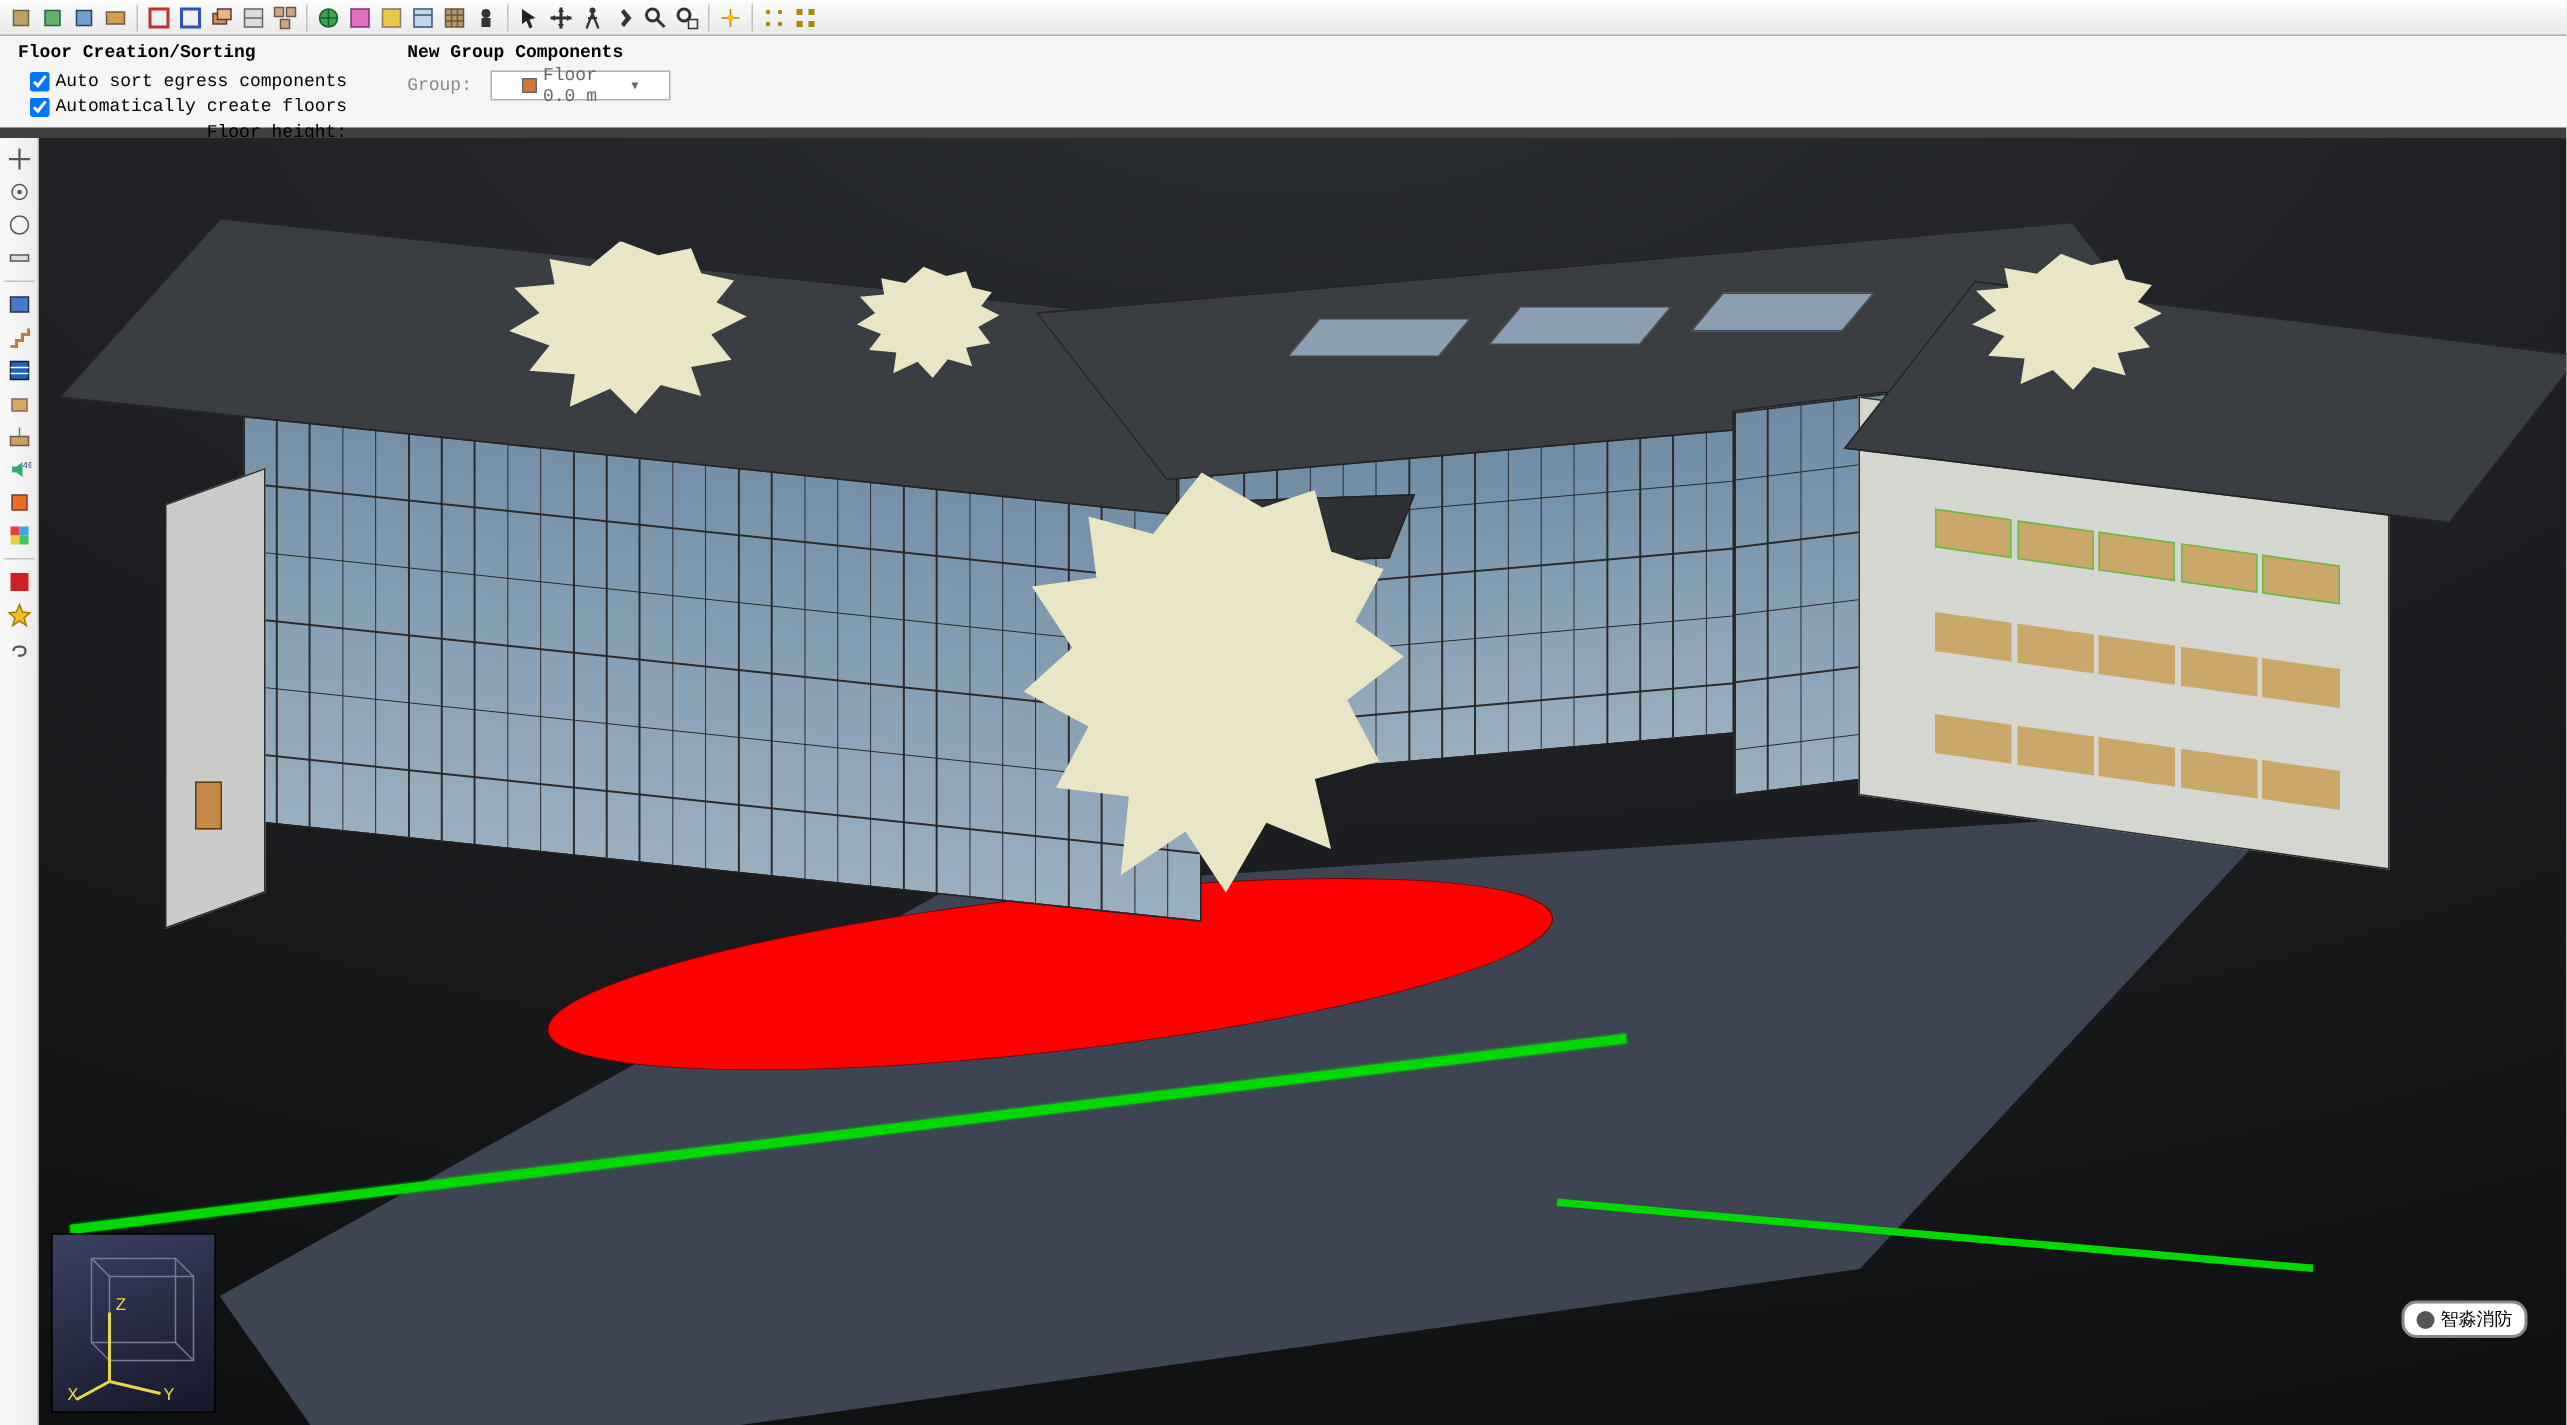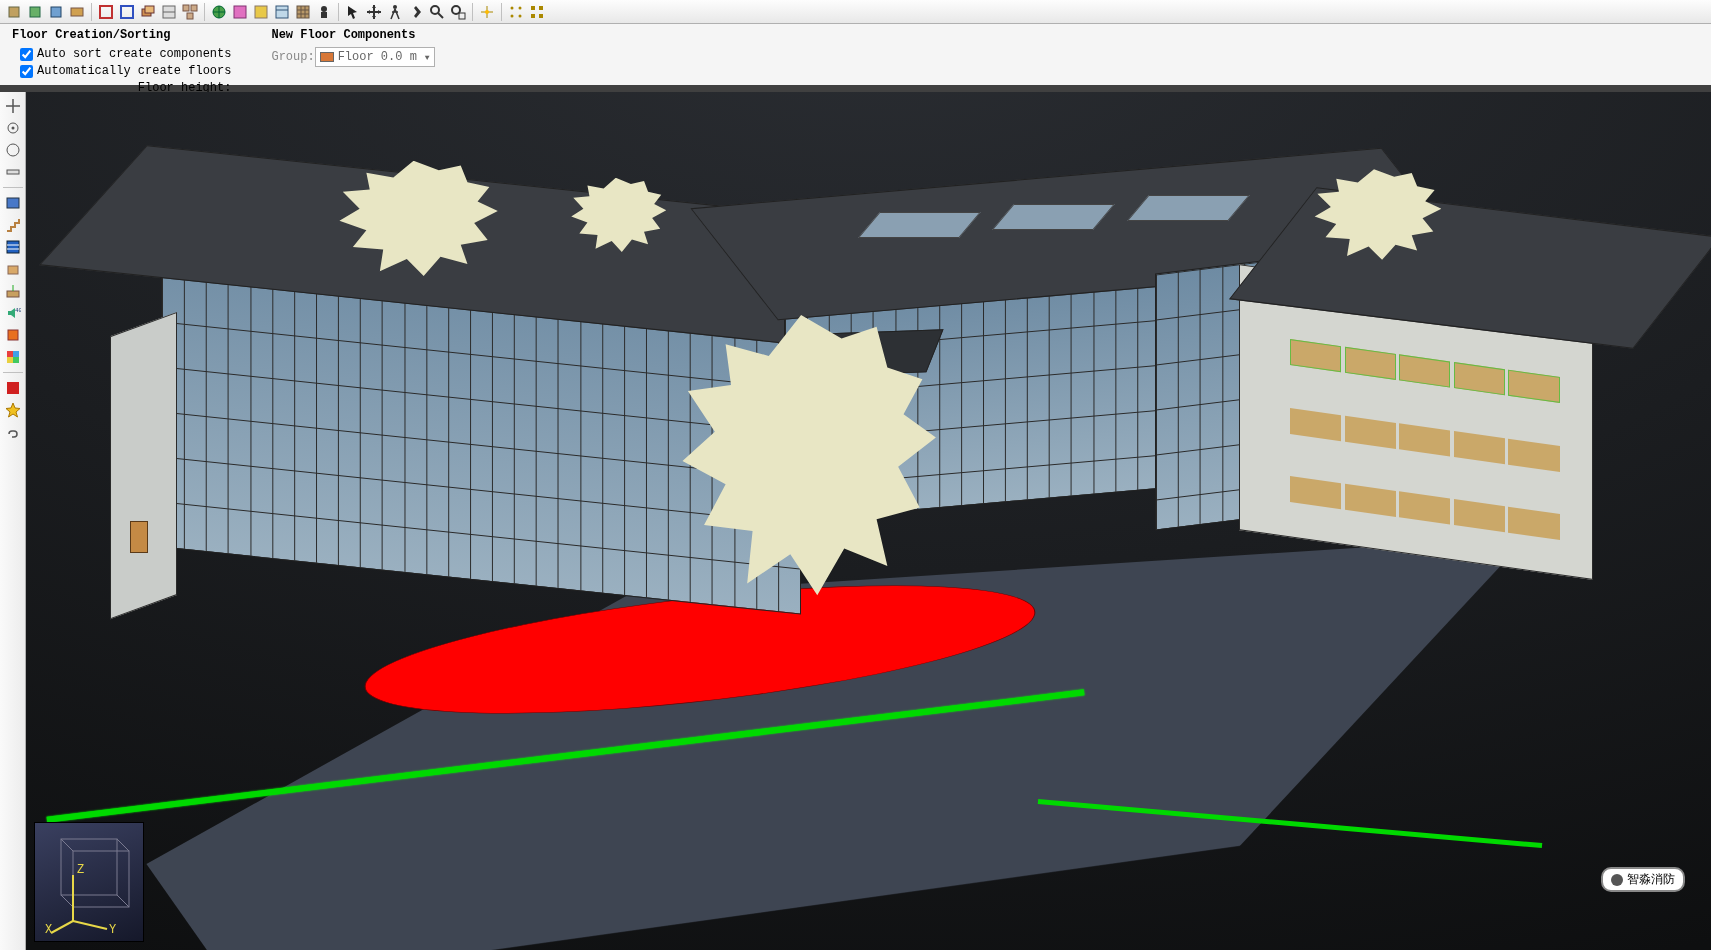--- a/index.html
+++ b/index.html
@@ -40,25 +40,25 @@
     display: flex;
     padding: 4px 12px;
     gap: 40px;
   }
   .prop-group { display:flex; flex-direction:column; gap:3px; }
   .prop-title { font-weight: bold; font-family: "Courier New", monospace; margin-bottom:2px; }
   .chk-row { display:flex; align-items:center; gap:4px; padding-left:8px;}
   .chk-row input[type=checkbox]{ width:13px; height:13px; }
   .fh-row { display:flex; align-items:flex-end; gap:4px; padding-left:8px;flex-direction:column;}
   .fh-row input[type=text]{ width:50px; height:18px; border:1px solid #888; font-size:11px; padding:0 2px; font-family:monospace;}
-  .grp-row { display:flex; align-items:center; gap:0; color:#888; }
+  .grp-row { display:flex; align-items:center; gap:12px; color:#888; }
   .dropdown {
     display:flex; align-items:center;
     border:1px solid #b0b0b0; background:#fff;
-    height:20px; width:120px; padding:0 4px; gap:4px;
+    height:20px; width:120px; padding:0 20px; gap:4px;
     color:#666;
   }
   .dropdown .swatch{ width:14px; height:10px; background:#d87838; border:1px solid #666;}
   .dropdown .arr { margin-left:auto; font-size:8px; color:#666;}
 
   .left-toolstrip {
     position:absolute; left:0; top:92px; bottom:0;
     width:26px;
     background: linear-gradient(to right,#fafafa,#ececec);
     border-right:1px solid #b0b0b0;
@@ -318,33 +318,33 @@
         <rect x="10" y="10" width="4" height="4" fill="#a80"></rect>
       </svg>
     </div>
 </div>
 
 <div class="property-bar">
   <div class="prop-group">
     <div class="prop-title">Floor Creation/Sorting</div>
     <label class="chk-row">
       <input type="checkbox" checked="" style="">
-      <span>Auto sort create components</span>
+      <span>Auto sort egress components</span>
     </label>
     <label class="chk-row">
       <input type="checkbox" checked="" style="">
       <span>Automatically create floors</span>
     </label>
     <div class="fh-row">
       <span>Floor height:</span>
       <input type="text" value="3.0 m" style="">
     </div>
   </div>
   <div class="prop-group">
-    <div class="prop-title">New Floor Components</div>
+    <div class="prop-title">New Group Components</div>
     <div class="grp-row">
       <span>Group:</span>
       <div class="dropdown">
         <span class="swatch"></span>
         <span>Floor 0.0 m</span>
         <span class="arr">▼</span>
       </div>
     </div>
   </div>
 </div>

